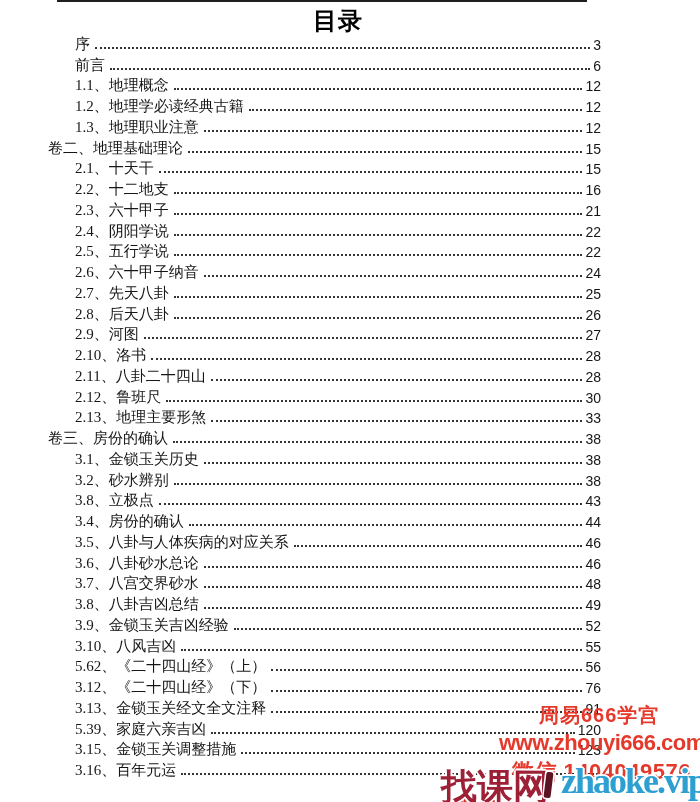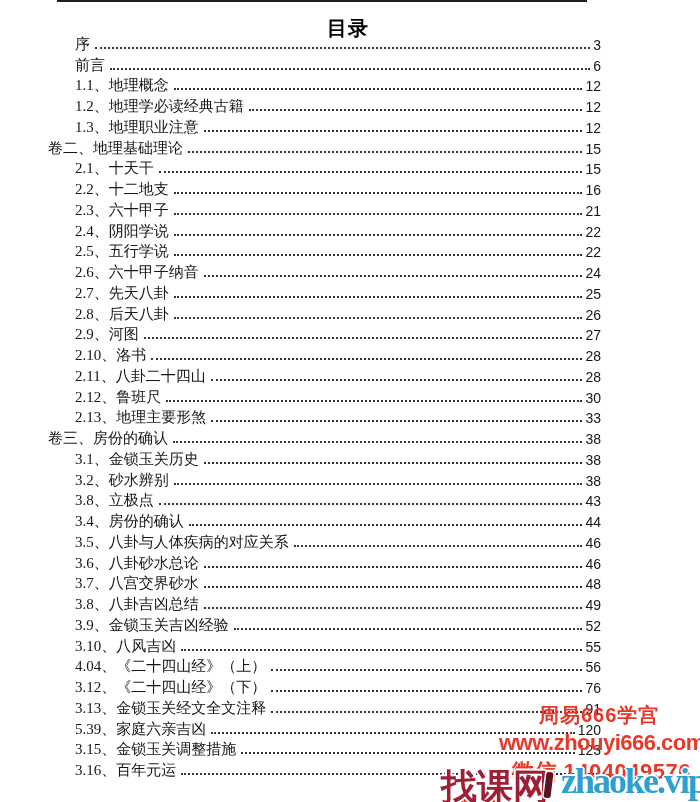--- a/index.html
+++ b/index.html
@@ -6,22 +6,22 @@
   body{
     width:700px;height:802px;position:relative;overflow:hidden;
     background:#ffffff;
     font-family:"Liberation Serif","DejaVu Serif",serif;
   }
   .top-rule{
     position:absolute;left:57px;top:0;width:530px;height:2px;
     background:#1f1f1f;
   }
   .page-title{
-    position:absolute;top:5px;left:0;width:676px;margin:10px;
-    text-align:center;font-size:20px;font-weight:bold;color:#000;
+    position:absolute;top:5px;left:0;width:676px;margin:0;
+    text-align:center;font-size:24px;font-weight:bold;color:#000;
     font-family:"DejaVu Sans","Liberation Sans",sans-serif;
     letter-spacing:1px;
   }
   .toc{
     position:absolute;left:48px;top:33px;width:553px;
   }
   .row{
     display:flex;align-items:flex-end;height:20.75px;
     font-size:15px;color:#161616;line-height:1;
   }
@@ -235,21 +235,21 @@
       <span class="label">3.9、金锁玉关吉凶经验</span>
       <span class="leader"></span>
       <span class="pg">52</span>
     </div>
     <div class="row lvl1">
       <span class="label">3.10、八风吉凶</span>
       <span class="leader"></span>
       <span class="pg">55</span>
     </div>
     <div class="row lvl1">
-      <span class="label">4.04、《二十四山经》（上）</span>
+      <span class="label">5.62、《二十四山经》（上）</span>
       <span class="leader"></span>
       <span class="pg">56</span>
     </div>
     <div class="row lvl1">
       <span class="label">3.12、《二十四山经》（下）</span>
       <span class="leader"></span>
       <span class="pg">76</span>
     </div>
     <div class="row lvl1">
       <span class="label">3.13、金锁玉关经文全文注释</span>

